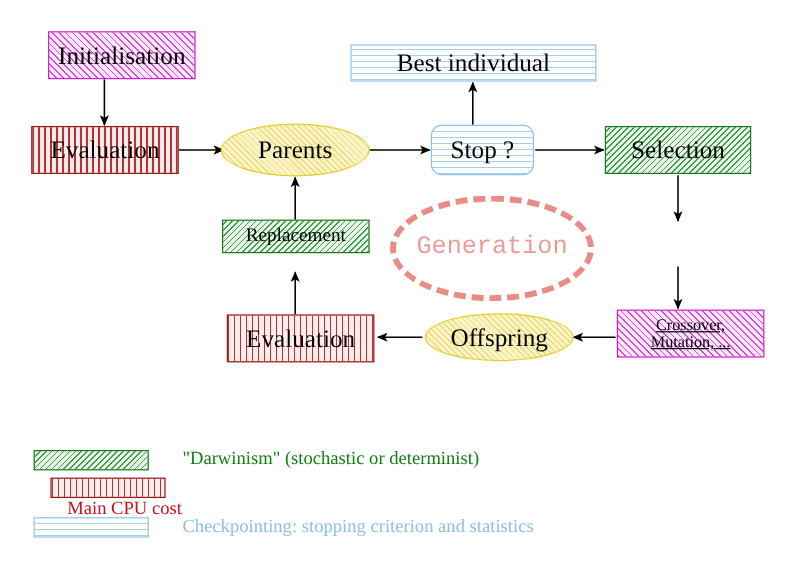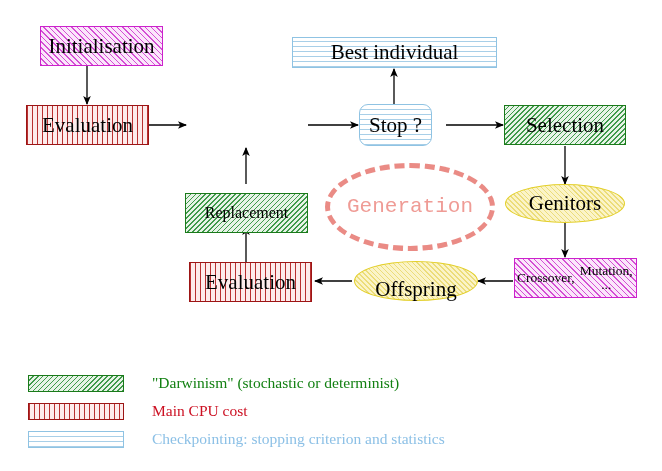--- a/index.html
+++ b/index.html
@@ -128,67 +128,67 @@
   </svg>
 
   <div class="node rect fill-magenta t-lg" style="left:25px;top:26px;width:123px;height:40px;margin-left:15px;">
     <span class="lbl">Initialisation</span>
   </div>
 
   <div class="node rect fill-red t-lg" style="left:26px;top:105px;width:123px;height:40px;">
     <span class="lbl">Evaluation</span>
   </div>
 
+  <div class="node ellipse fill-yellow t-lg" style="left:184px;top:103px;width:124px;height:44px;">
+    <span class="lbl">Parents</span>
+  </div>
 
-  <div class="node rect rounded fill-blue t-lg" style="left:359px;top:104px;width:73px;height:42px;">
+  <div class="node rect rounded fill-blue t-lg" style="left:359px;top:104px;width:86px;height:42px;">
     <span class="lbl">Stop ?</span>
   </div>
 
   <div class="node rect fill-blue t-lg" style="left:292px;top:37px;width:205px;height:31px;text-align:right;">
     <span class="lbl">Best individual</span>
   </div>
 
   <div class="node rect fill-green t-lg" style="left:504px;top:105px;width:122px;height:40px;">
     <span class="lbl">Selection</span>
   </div>
 
-  <div class="node ellipse fill-yellow t-lg" style="left:505px;top:184px;width:120px;height:39px;">
-    <span class="lbl">Genitors</span>
-  </div>
 
-  <div class="node rect fill-magenta t-xs" style="left:514px;top:258px;width:123px;height:40px;">
+  <div class="node rect fill-magenta t-xs" style="left:514px;top:258px;width:123px;height:40px;flex-direction:column;text-decoration:underline;">
     <span class="lbl">Crossover,</span>
     <span class="lbl">Mutation, ...</span>
   </div>
 
-  <div class="node ellipse fill-yellow t-lg" style="left:354px;top:261px;width:124px;height:40px;align-items:flex-end;">
+  <div class="node ellipse fill-yellow t-lg" style="left:354px;top:261px;width:124px;height:40px;">
     <span class="lbl">Offspring</span>
   </div>
 
   <div class="node rect fill-red t-lg" style="left:189px;top:262px;width:123px;height:40px;">
     <span class="lbl">Evaluation</span>
   </div>
 
-  <div class="node rect fill-green t-sm" style="left:185px;top:193px;width:123px;height:40px;">
+  <div class="node rect fill-green t-sm" style="left:185px;top:183px;width:123px;height:28px;">
     <span class="lbl">Replacement</span>
   </div>
 
   <div class="node fill-none-dashed t-lg" style="left:325px;top:163px;width:170px;height:88px;z-index:2;">
     <span class="lbl" style="color:#ef9b95;font-family:Liberation Mono, monospace;">Generation</span>
   </div>
 
   <div id="legend">
 
 
     <div class="leg-row" style="top:34px;">
       <span class="swatch fill-green"></span>
       <span class="leg-text c-green">"Darwinism" (stochastic or determinist)</span>
     </div>
 
-    <div class="leg-row" style="top:62px;">
+    <div class="leg-row" style="top:62px;flex-direction:column;">
       <span class="swatch fill-red"></span>
       <span class="leg-text c-red">Main CPU cost</span>
     </div>
 
     <div class="leg-row" style="top:90px;">
       <span class="swatch fill-blue"></span>
       <span class="leg-text c-lightblue">Checkpointing: stopping criterion and statistics</span>
     </div>
 
   </div>

